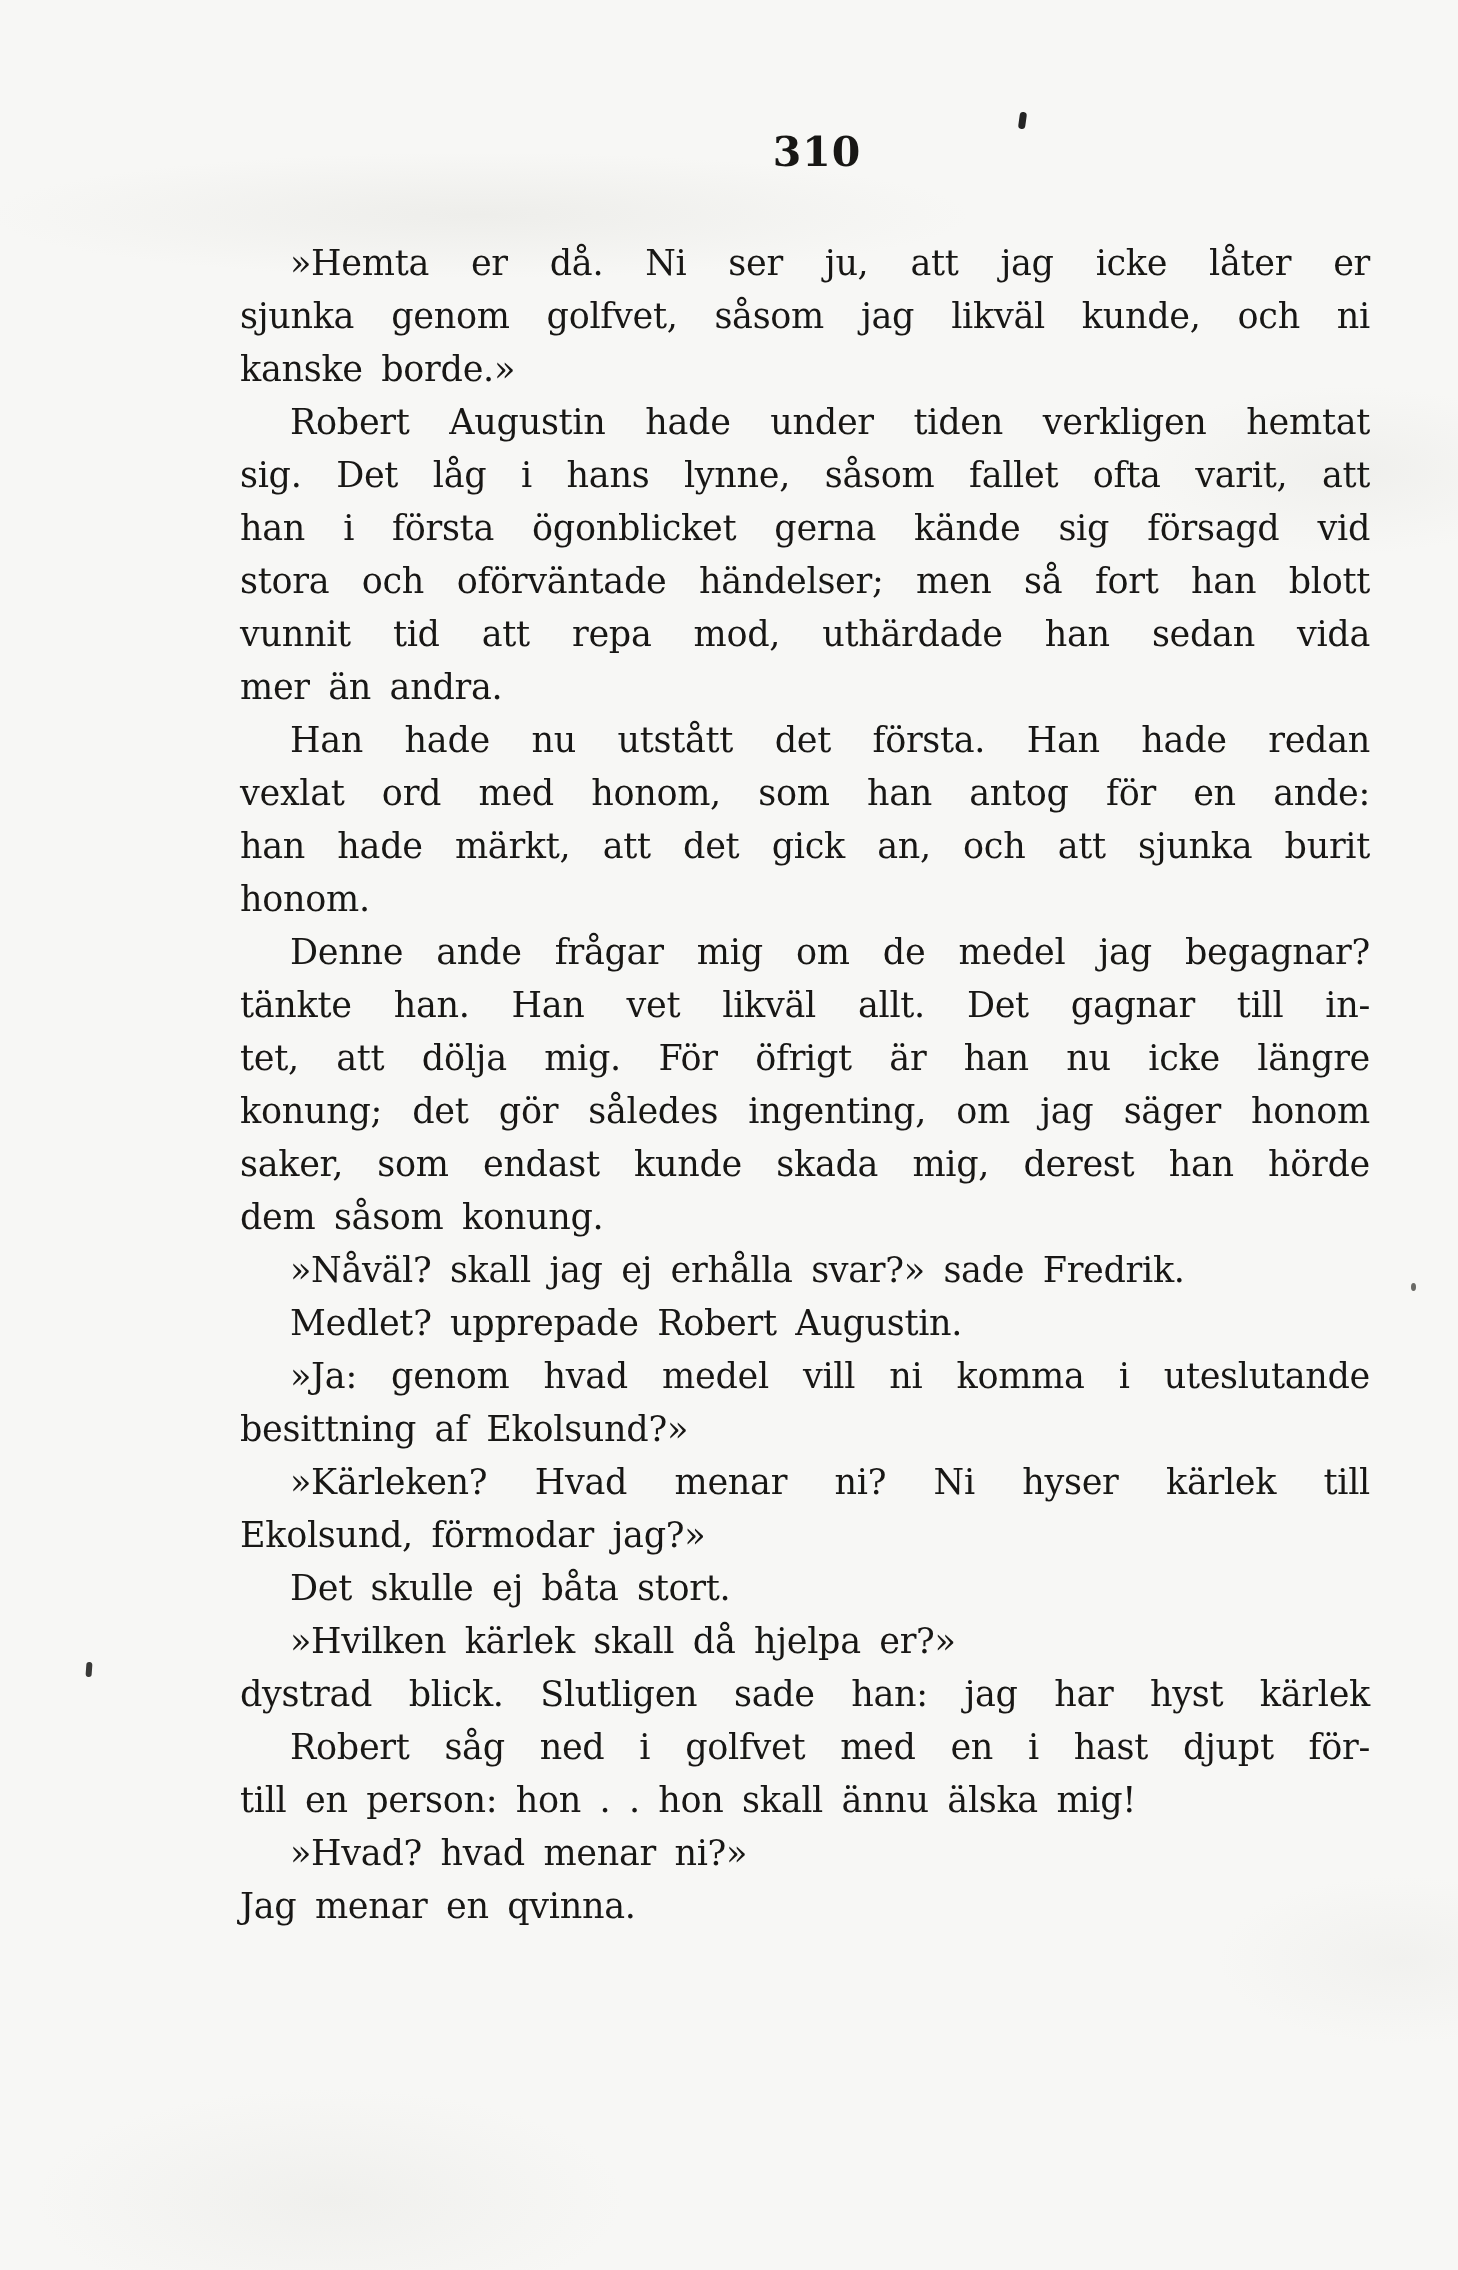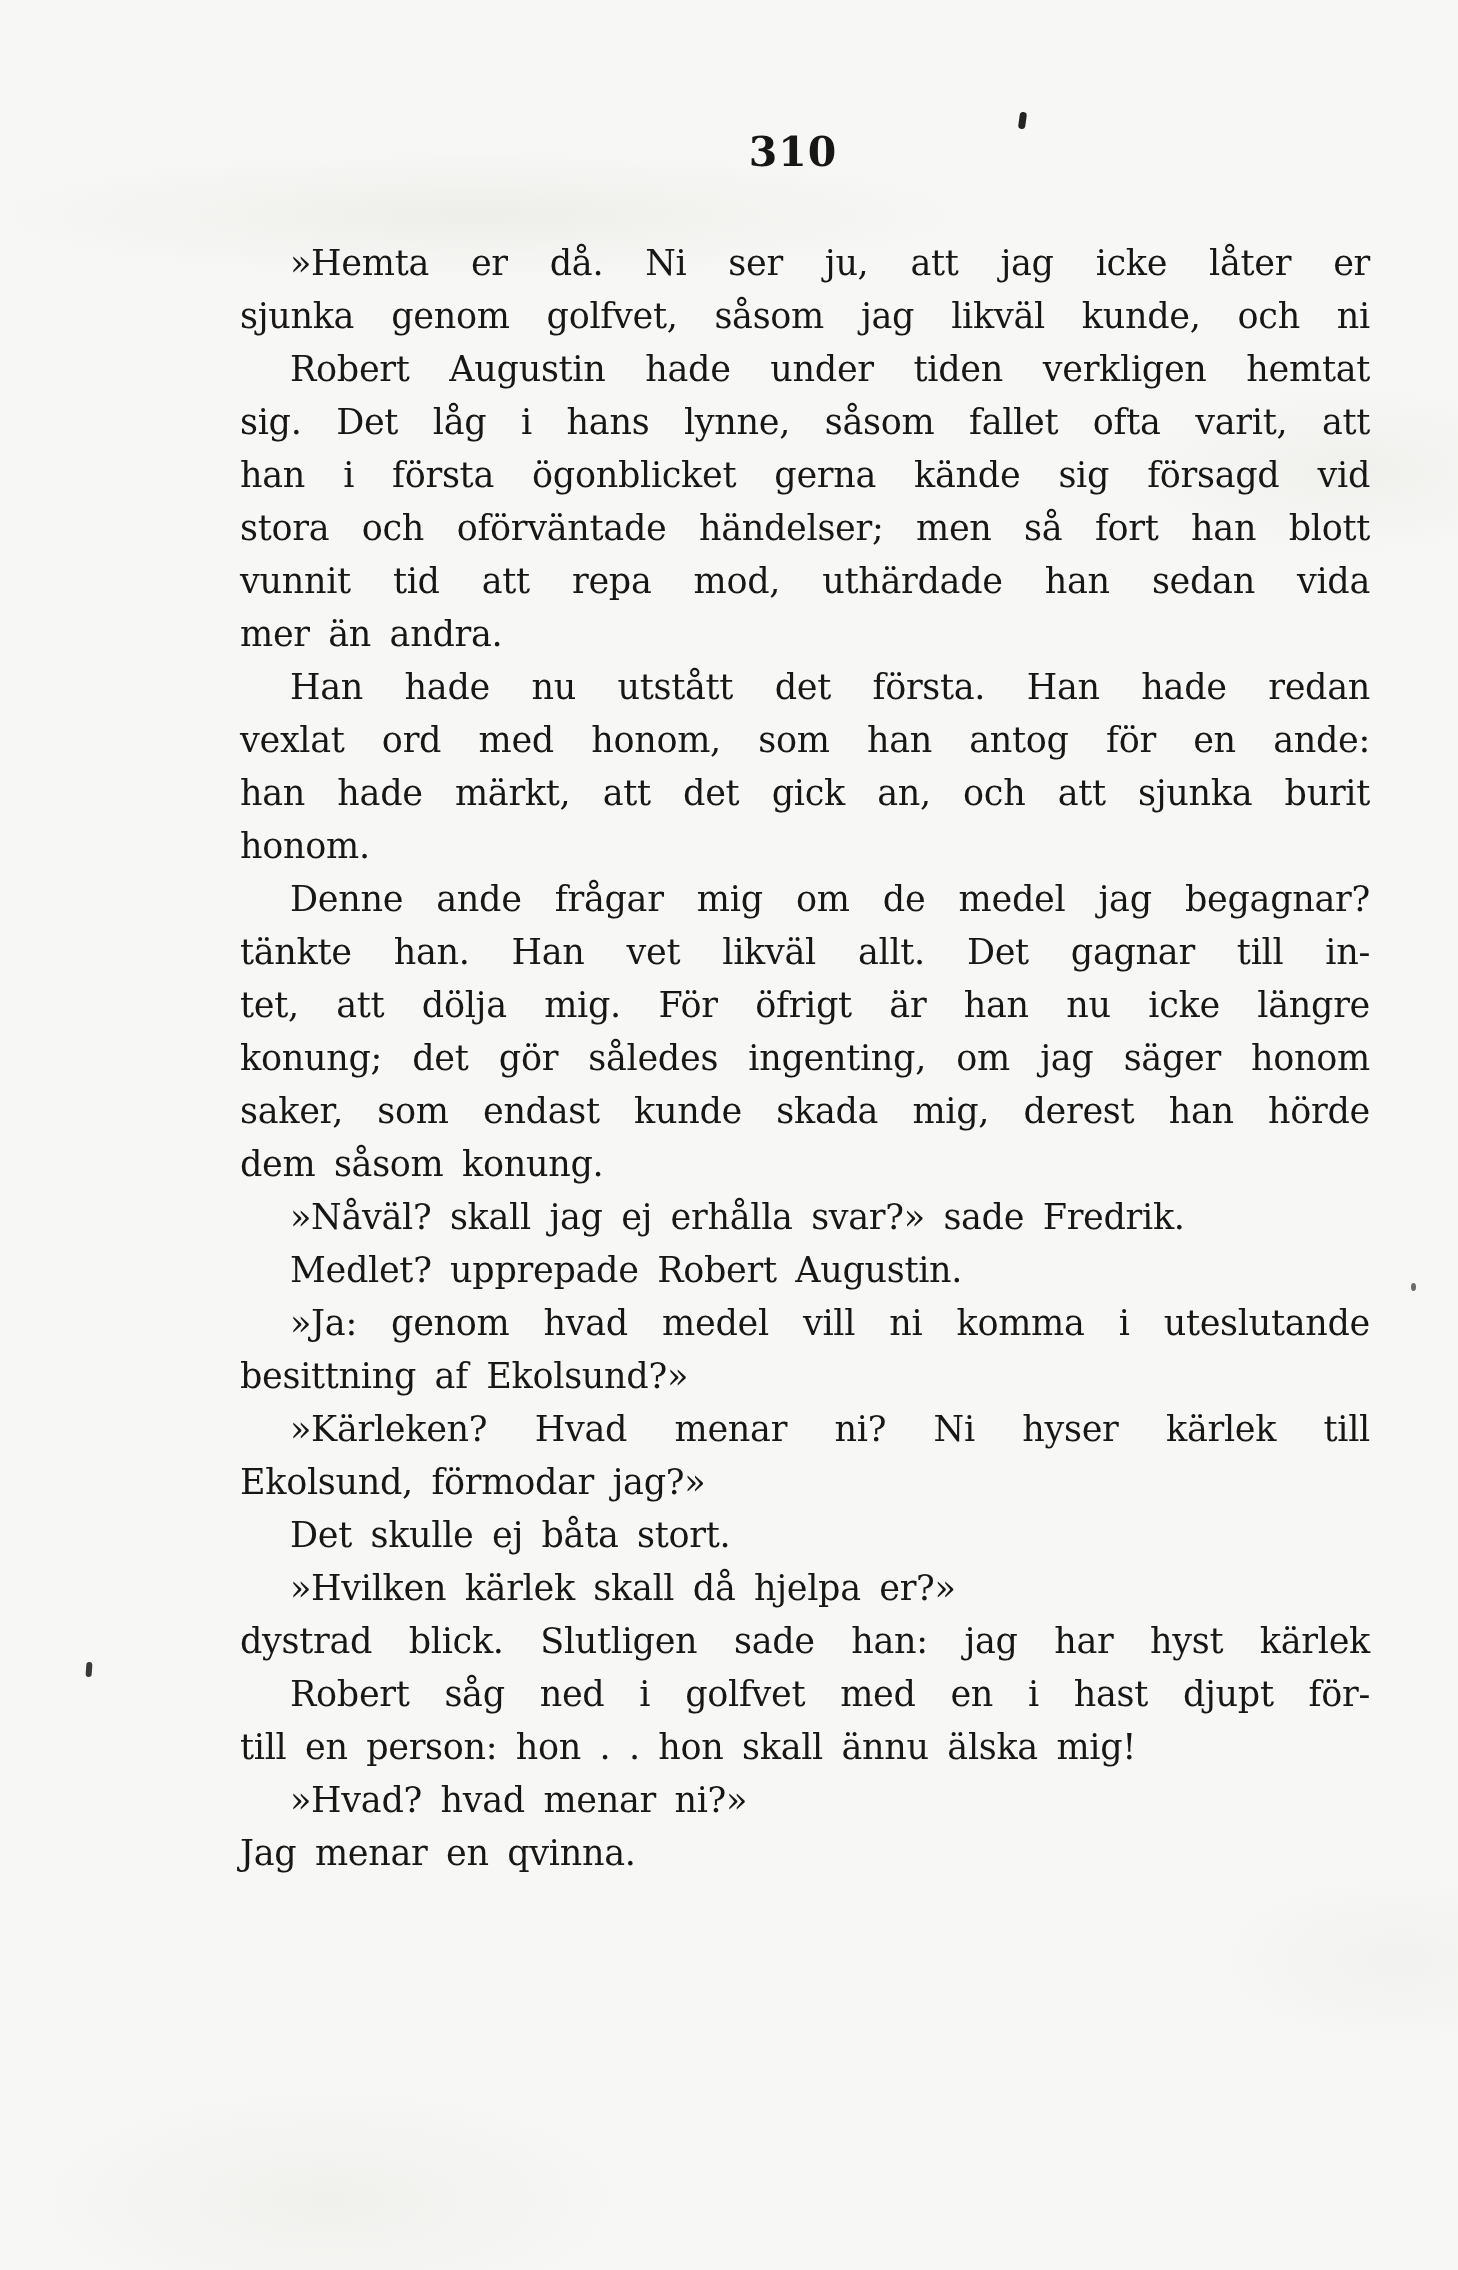--- a/index.html
+++ b/index.html
@@ -15,21 +15,21 @@
     background:
       radial-gradient(ellipse 700px 90px at 480px 215px, rgba(205,205,198,0.22), rgba(205,205,198,0) 70%),
       radial-gradient(ellipse 300px 120px at 1350px 470px, rgba(210,210,204,0.20), rgba(210,210,204,0) 70%),
       radial-gradient(ellipse 420px 160px at 330px 2200px, rgba(208,208,202,0.18), rgba(208,208,202,0) 70%),
       radial-gradient(ellipse 260px 120px at 1400px 1960px, rgba(210,210,205,0.16), rgba(210,210,205,0) 70%),
       #f7f7f5;
     color: #181715;
   }
   .page-number {
     position: absolute;
-    left: 748px; top: 128px;
+    left: 772px; top: 128px;
     width: 90px;
     font-size: 41px;
     font-weight: bold;
     letter-spacing: 1px;
     text-align: center;
   }
   .text-block {
     position: absolute;
     left: 240px; top: 237px;
     width: 1130px;
@@ -62,20 +62,21 @@
 
   <div class="page-number">310</div>
 
   <span class="speck speck-a"></span>
   <span class="speck speck-b"></span>
   <span class="speck speck-c"></span>
 
   <div class="text-block">
     <div class="ln ind">»Hemta er då. Ni ser ju, att jag icke låter er</div>
     <div class="ln">sjunka genom golfvet, såsom jag likväl kunde, och ni</div>
+    <div class="ln lst">kanske borde.»</div>
     <div class="ln ind">Robert Augustin hade under tiden verkligen hemtat</div>
     <div class="ln">sig. Det låg i hans lynne, såsom fallet ofta varit, att</div>
     <div class="ln">han i första ögonblicket gerna kände sig försagd vid</div>
     <div class="ln">stora och oförväntade händelser; men så fort han blott</div>
     <div class="ln">vunnit tid att repa mod, uthärdade han sedan vida</div>
     <div class="ln lst">mer än andra.</div>
     <div class="ln ind">Han hade nu utstått det första. Han hade redan</div>
     <div class="ln">vexlat ord med honom, som han antog för en ande:</div>
     <div class="ln">han hade märkt, att det gick an, och att sjunka burit</div>
     <div class="ln lst">honom.</div>

